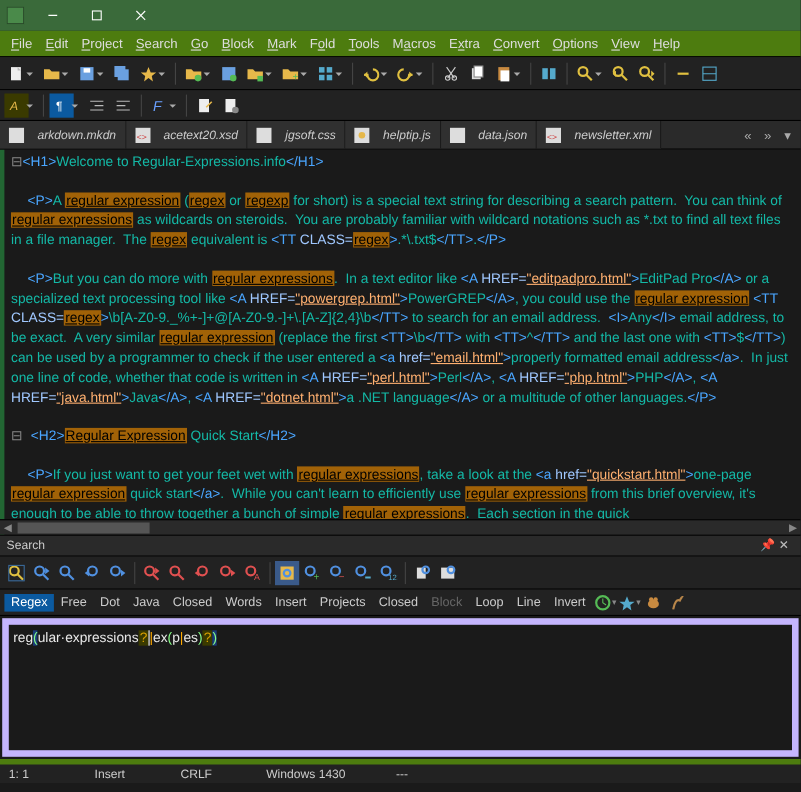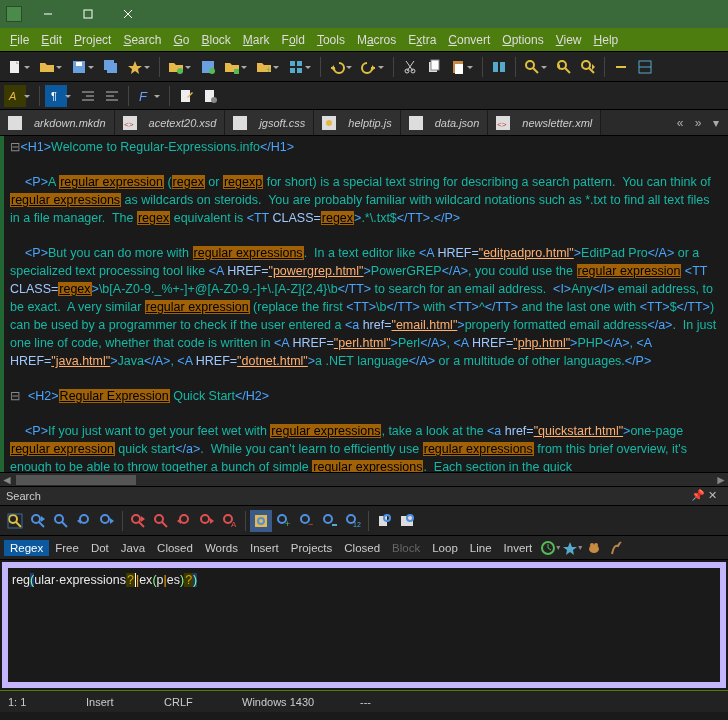--- a/index.html
+++ b/index.html
@@ -60,21 +60,21 @@
 .search-fields{ display:flex; height:130px; background:#1a1a1a;}
 .sfield{ flex:1; border:6px solid #c4b5fd; margin:2px; padding:4px; font-family:Consolas,monospace; font-size:12.5px; overflow:hidden;}
 .rxlit{color:#e8e8e8;}
 .rxgrp{color:#8f8;}
 .rxalt{color:#fa0;}
 .rxq{color:#d9a000; background:#3a3a00; padding:0 1px;}
 .rxcur{border-left:1px solid #fff;}
 .rxmeta{color:#aaa;}
 .paren-hl{background:#1a3a7a;}
 
-.status{ background:#222; height:22px; display:flex; align-items:center; padding:0 8px; gap:18px; font-size:11px; color:#ccc; border-top:1px solid #4d7c0f;}
+.status{ background:#222; height:22px; display:flex; align-items:center; padding:0 8px; gap:18px; font-size:11px; color:#ccc; border-top:5px solid #4d7c0f;}
 .status .cell{ min-width:60px; }
 
 
 .folder{fill:#e6b84a;}
 .disk{fill:#6aa0e0;}
 .mag{stroke:#e0c040;fill:none;stroke-width:2;}
 .magr{stroke:#e05050;}
 .magb{stroke:#5090e0;}
 </style>
 </head>

